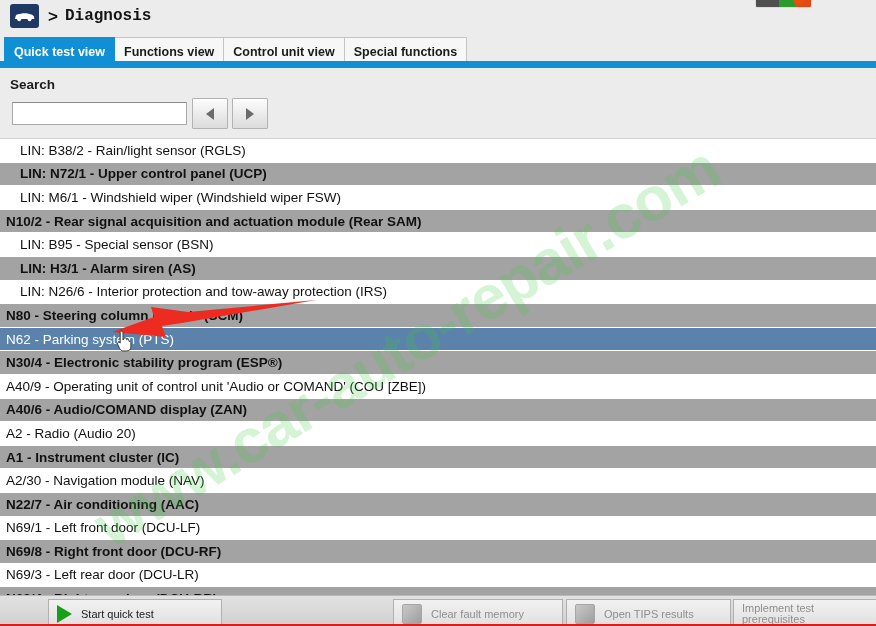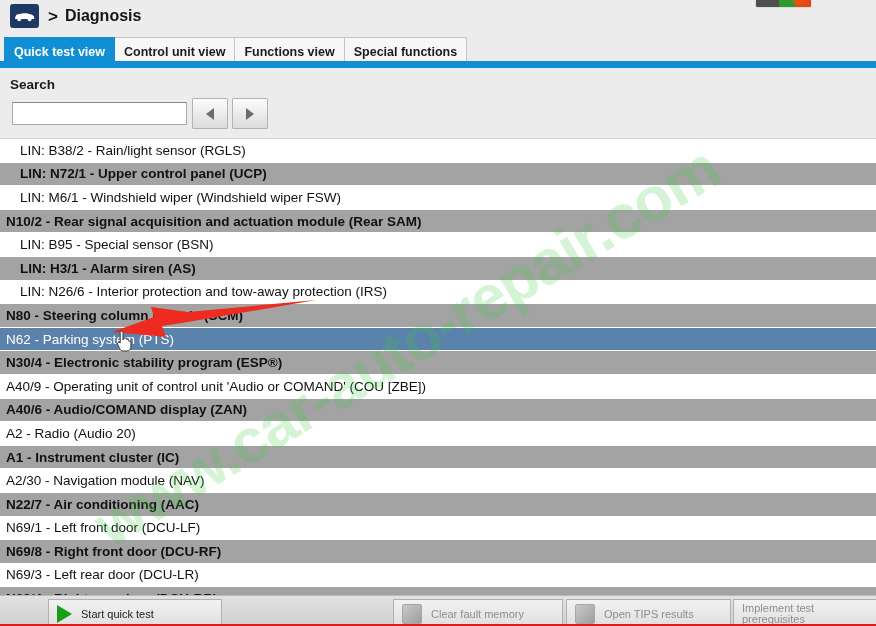--- a/index.html
+++ b/index.html
@@ -31,21 +31,21 @@
     display: flex; align-items: center; justify-content: center;
   }
   .car-badge svg { display: block; }
   .bc-sep {
     margin-left: 9px;
     font-size: 17px; font-weight: bold; color: #141414;
     line-height: 1;
   }
   .bc-title {
     margin-left: 7px;
-    font-size: 16px; font-weight: bold; color: #141414;
+    font-size: 16px; font-weight: bold; color: #141414; font-family: Liberation Mono, monospace;
   }
   .corner-icon {
     position: absolute; right: 64px; top: -10px;
     width: 55px; height: 16px;
     background: linear-gradient(90deg,#4f4f4f 0 42%, #2d9a2d 42% 70%, #e04a16 70% 100%);
     border: 1px solid #dcdcdc;
     border-radius: 2px;
   }
   .corner-icon::after{
     content:""; position:absolute; right:6px; top:2px;
@@ -244,22 +244,22 @@
       </svg>
     </div>
     <span class="bc-sep">&gt;</span>
     <span class="bc-title">Diagnosis</span>
     <div class="corner-icon"></div>
   </div>
 
   <div class="tabstrip">
     <div class="tabs-row">
       <div class="tab active">Quick test view</div>
+      <div class="tab">Functions view</div>
       <div class="tab">Control unit view</div>
-      <div class="tab">Functions view</div>
       <div class="tab">Special functions</div>
     </div>
   </div>
   <div class="blue-bar"></div>
 
   <div class="search-panel">
     <div class="search-label">Search</div>
     <input class="search-input" type="text" value="" placeholder="" style="">
     <div class="nav-btn nav-prev">
       <span class="tri tri-left"></span>

